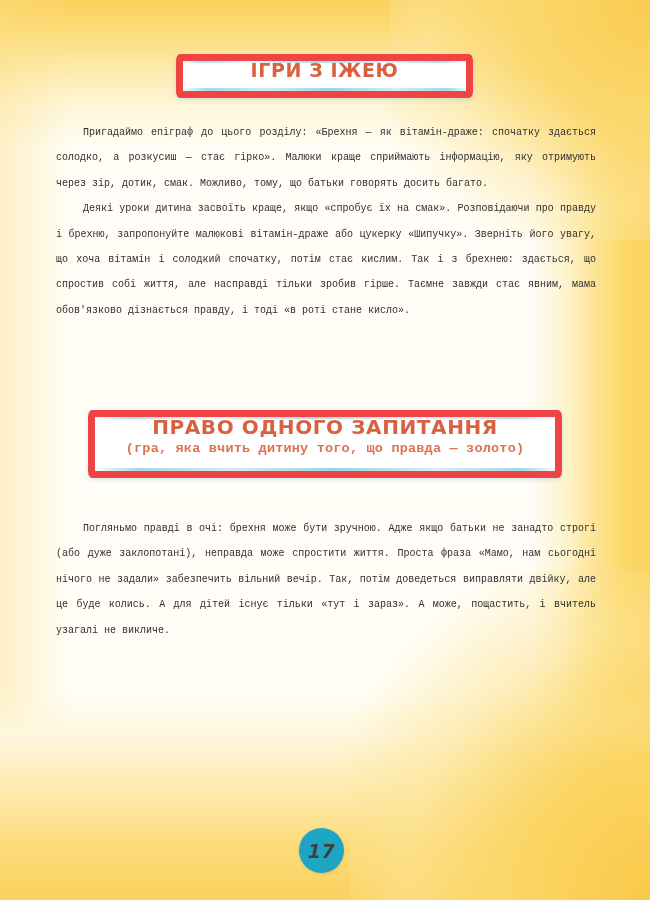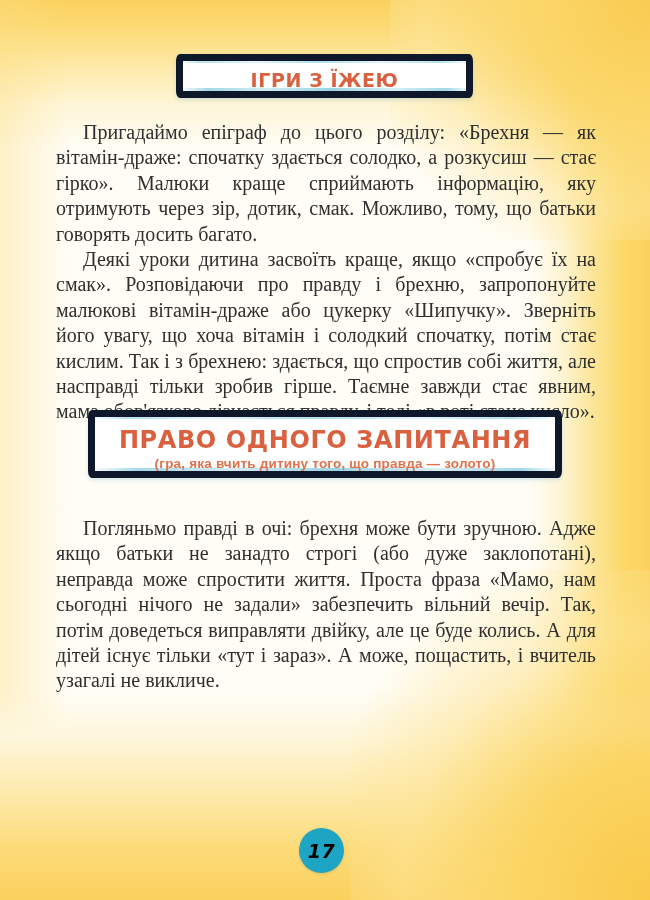--- a/index.html
+++ b/index.html
@@ -75,27 +75,27 @@
     z-index: 5;
     width: 650px;
     height: 900px;
   }
 
   
   .banner {
     position: absolute;
     box-sizing: border-box;
     background: #ffffff;
-    border: 7px solid #0f172a;
+    border: 7px solid #ef4444;
     border-radius: 4px / 7px;
     box-shadow: 0 2px 4px rgba(140,190,205,0.35);
     display: flex;
     flex-direction: column;
     align-items: center;
-    justify-content: flex-end;
+    justify-content: flex-start;
     overflow: hidden;
   }
   .banner::before {
     
     content: "";
     position: absolute;
     left: -4px; right: -4px; top: -3px;
     height: 5px;
     background: linear-gradient(to right,
       rgba(169,220,234,0.0) 0%,
@@ -139,43 +139,43 @@
     z-index: 2;
     color: #d9613f;
     font-family: "DejaVu Sans", sans-serif;
     font-weight: bold;
     letter-spacing: 0.6px;
     line-height: 1.05;
     text-align: center;
     white-space: nowrap;
   }
   #banner-1 .banner-title { font-size: 19px; }
-  #banner-2 .banner-title { font-size: 24px; }
+  #banner-2 .banner-title { font-size: 20px; }
 
   .banner-subtitle {
     position: relative;
     z-index: 2;
     color: #e0714c;
-    font-family: Liberation Sans, sans-serif;
+    font-family: Liberation Mono, monospace;
     font-weight: bold;
     font-size: 13.5px;
     letter-spacing: 0.2px;
     margin-top: 3px;
     text-align: center;
     white-space: nowrap;
   }
 
   
   .body-block {
     position: absolute;
     left: 56px;
     width: 540px;
     color: #2f2f2f;
-    font-family: Liberation Serif, serif;
-    font-size: 20px;
+    font-family: Liberation Mono, monospace;
+    font-size: 10px;
     line-height: 25.4px;
     text-align: justify;
     text-justify: inter-word;
     -webkit-hyphens: none;
     hyphens: none;
   }
   .body-block p {
     margin: 0;
     text-indent: 27px;
   }
@@ -184,21 +184,21 @@
 
   
   #page-number {
     position: absolute;
     left: 299px;
     top: 828px;
     width: 45px;
     height: 45px;
     border-radius: 50%;
     background: #1fa5c4;
-    color: #000000;
+    color: #404040;
     font-family: "DejaVu Sans", sans-serif;
     font-weight: bold;
     font-style: italic;
     font-size: 19px;
     display: flex;
     align-items: center;
     justify-content: center;
     letter-spacing: 0.5px;
     box-shadow: 0 1px 3px rgba(0,0,0,0.12);
   }

